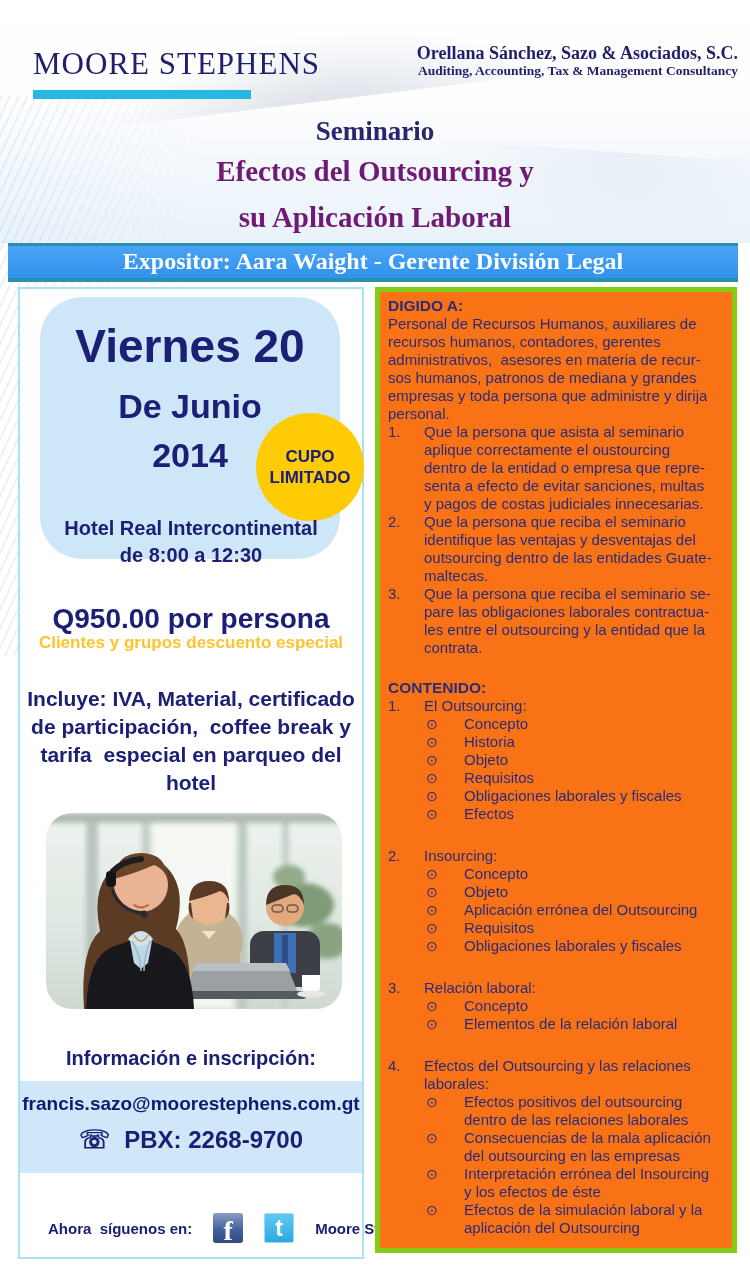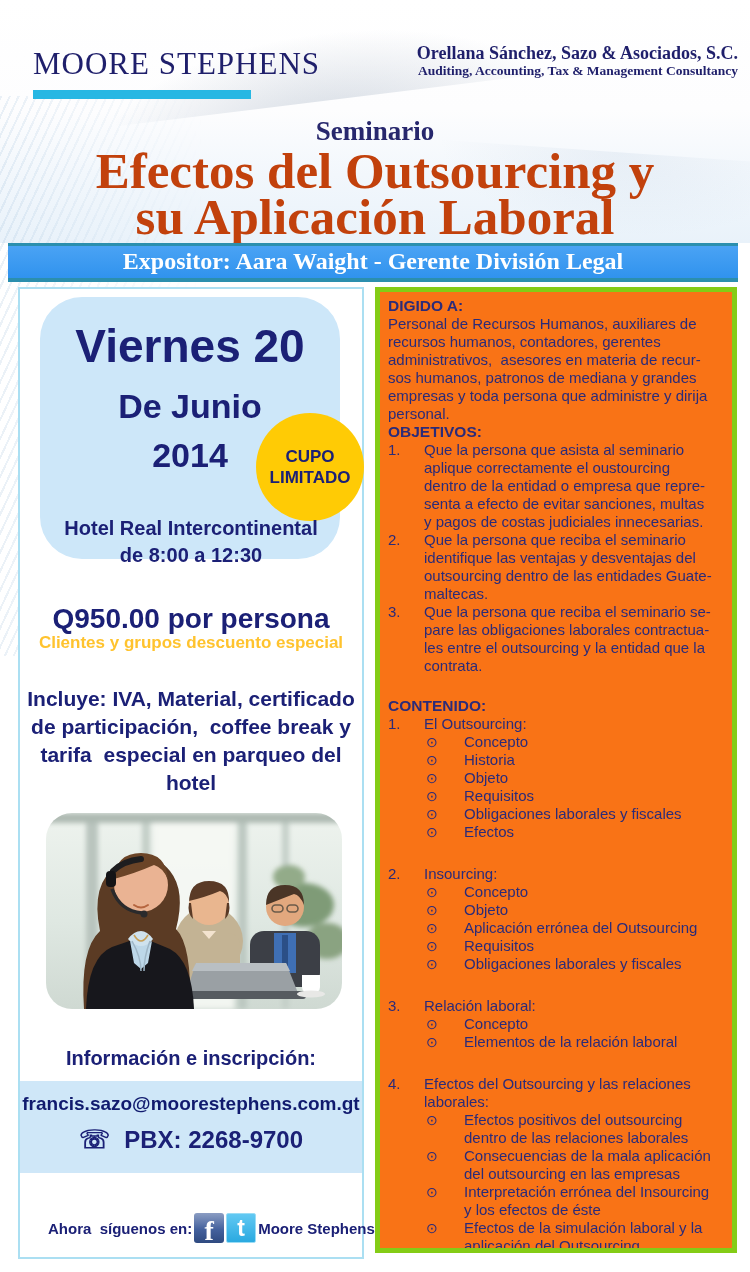--- a/index.html
+++ b/index.html
@@ -24,21 +24,21 @@
   .logo-bar{position:absolute;left:33px;top:90px;width:218px;height:9px;background:#27b7e3;}
   .firm{position:absolute;right:12px;top:44px;text-align:right;color:#1f1f6b;
     font-family:"Liberation Serif",serif;font-weight:bold;line-height:1.1;}
   .firm-name{font-size:18px;}
   .firm-tag{font-size:13.5px;}
 
   
   .kicker{position:absolute;left:0;top:116px;width:750px;text-align:center;
     font-family:"Liberation Serif",serif;font-weight:bold;font-size:27px;color:#27276d;}
   .main-title{position:absolute;left:0;top:148px;width:750px;text-align:center;
-    font-family:"Liberation Serif",serif;font-weight:bold;font-size:51px;line-height:46px;color:#c2410c;}
+    font-family:"Liberation Serif",serif;font-weight:bold;font-size:29px;line-height:46px;color:#701a75;}
 
   
   .banner{position:absolute;left:8px;top:243px;width:730px;height:32px;box-sizing:content-box;
     background:linear-gradient(180deg,#4aa3f4 0%,#3093ee 100%);
     border-top:3px solid #2b8fae;border-bottom:4px solid #2b8fae;
     color:#ffffff;font-family:"Liberation Serif",serif;font-weight:bold;font-size:24px;
     text-align:center;line-height:31px;}
 
   
   .left-col{position:absolute;left:18px;top:287px;width:346px;height:972px;background:#fff;
@@ -66,21 +66,21 @@
     font-weight:bold;font-size:21px;line-height:28px;white-space:pre-wrap;}
   .photo{position:absolute;left:26px;top:524px;width:296px;height:196px;border-radius:26px;
     overflow:hidden;}
   .info-label{position:absolute;left:0;top:758px;width:100%;text-align:center;color:#1b2076;
     font-weight:bold;font-size:20px;}
   .contact{position:absolute;left:0;top:792px;width:100%;height:92px;background:#cfe7f8;
     text-align:center;color:#101a6e;}
   .email{font-weight:bold;font-size:19px;padding-top:12px;}
   .phone-row{margin-top:10px;font-weight:bold;font-size:24px;color:#1b2076;}
   .phone-icon{font-size:25px;margin-right:14px;}
-  .social{position:absolute;left:28px;bottom:14px;display:flex;align-items:center;gap:2px;}
+  .social{position:absolute;left:28px;bottom:14px;display:flex;align-items:center;gap:21px;}
   .social-label,.social-account{color:#1b2076;font-weight:bold;font-size:15px;white-space:pre;}
   .fb-icon{width:30px;height:30px;border-radius:3px;background:linear-gradient(180deg,#8b9dc3 0%,#44619d 55%,#2f4a80 100%);
     color:#fff;font-family:"Liberation Serif",serif;font-weight:bold;font-size:28px;
     text-align:center;line-height:36px;overflow:hidden;}
   .tw-icon{width:30px;height:30px;border-radius:2px;border:1px solid #9adcf5;box-sizing:border-box;
     background:linear-gradient(180deg,#62c9f3 0%,#2aa9e0 100%);
     color:#fff;font-weight:bold;font-size:23px;text-align:center;line-height:28px;}
 
   
   .h-label{font-weight:bold;font-size:15.5px;}
@@ -223,21 +223,20 @@
   </div>
 
   <div class="right-col">
     <div class="h-label">DIGIDO A:</div>
     <div class="para">Personal de Recursos Humanos, auxiliares de
 recursos humanos, contadores, gerentes
 administrativos,  asesores en materia de recur-
 sos humanos, patronos de mediana y grandes
 empresas y toda persona que administre y dirija
 personal.</div>
-    <div class="h-label">OBJETIVOS:</div>
 
     <div class="num-row">
       <div class="num">1.</div>
       <div class="ntext">Que la persona que asista al seminario
 aplique correctamente el oustourcing
 dentro de la entidad o empresa que repre-
 senta a efecto de evitar sanciones, multas
 y pagos de costas judiciales innecesarias.</div>
     </div>
     <div class="num-row">

